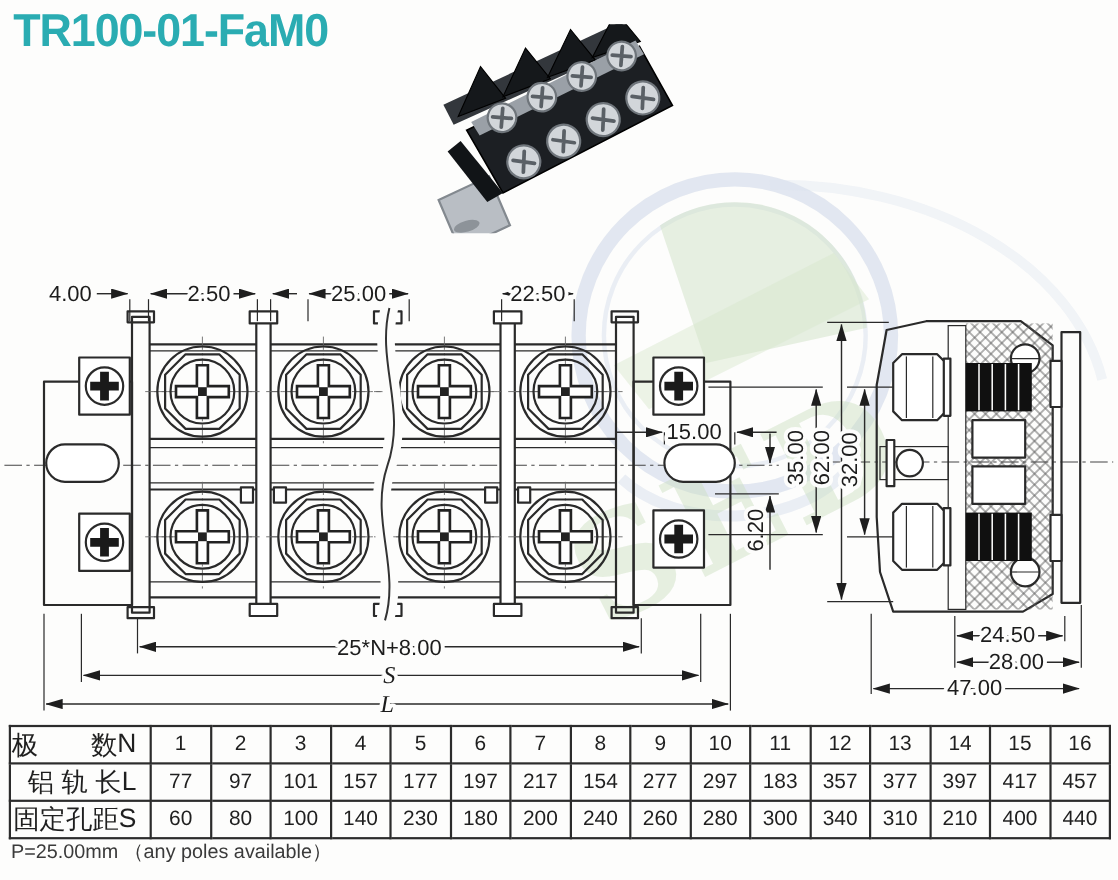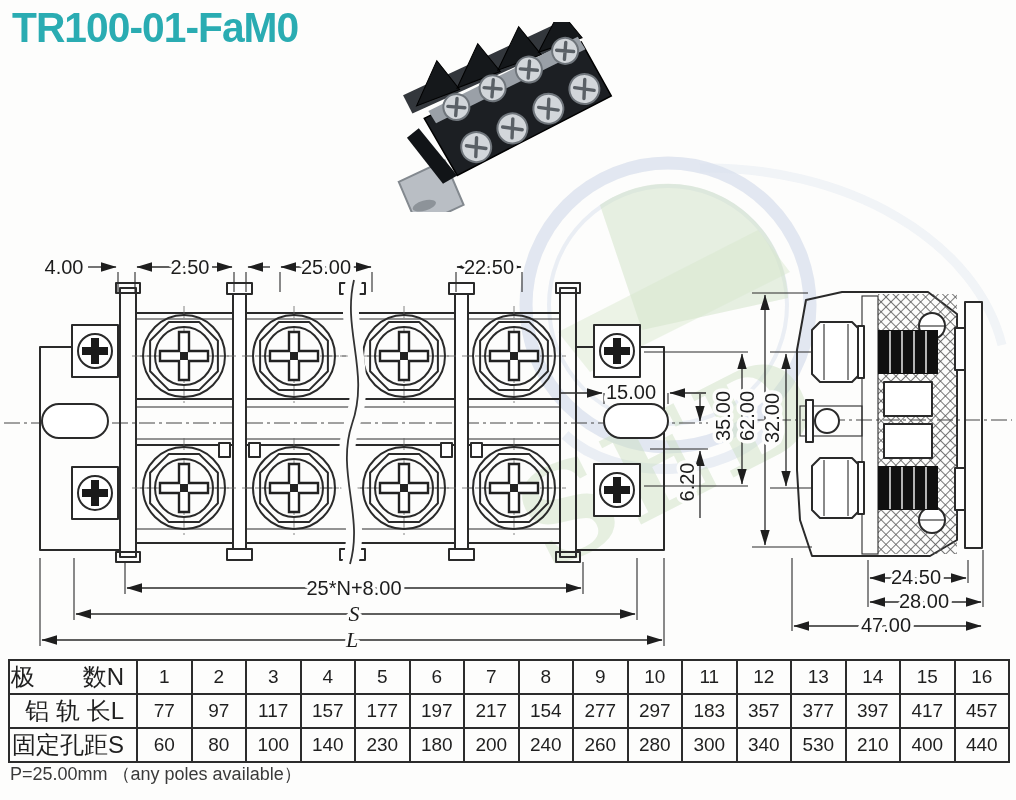--- a/index.html
+++ b/index.html
@@ -328,21 +328,21 @@
         </tr>
         <tr>
           <td>
             <div class="lbl-wrap">
               <span>铝 轨 长</span>
               <span>L</span>
             </div>
           </td>
           <td>77</td>
           <td>97</td>
-          <td>117</td>
+          <td>101</td>
           <td>157</td>
           <td>177</td>
           <td>197</td>
           <td>217</td>
           <td>154</td>
           <td>277</td>
           <td>297</td>
           <td>183</td>
           <td>357</td>
           <td>377</td>
@@ -362,21 +362,21 @@
           <td>100</td>
           <td>140</td>
           <td>230</td>
           <td>180</td>
           <td>200</td>
           <td>240</td>
           <td>260</td>
           <td>280</td>
           <td>300</td>
           <td>340</td>
-          <td>530</td>
+          <td>310</td>
           <td>210</td>
           <td>400</td>
           <td>440</td>
         </tr>
       </tbody>
   </table>
 
   <div class="footer-note">P=25.00mm （any poles available）</div>
 
 </div>

